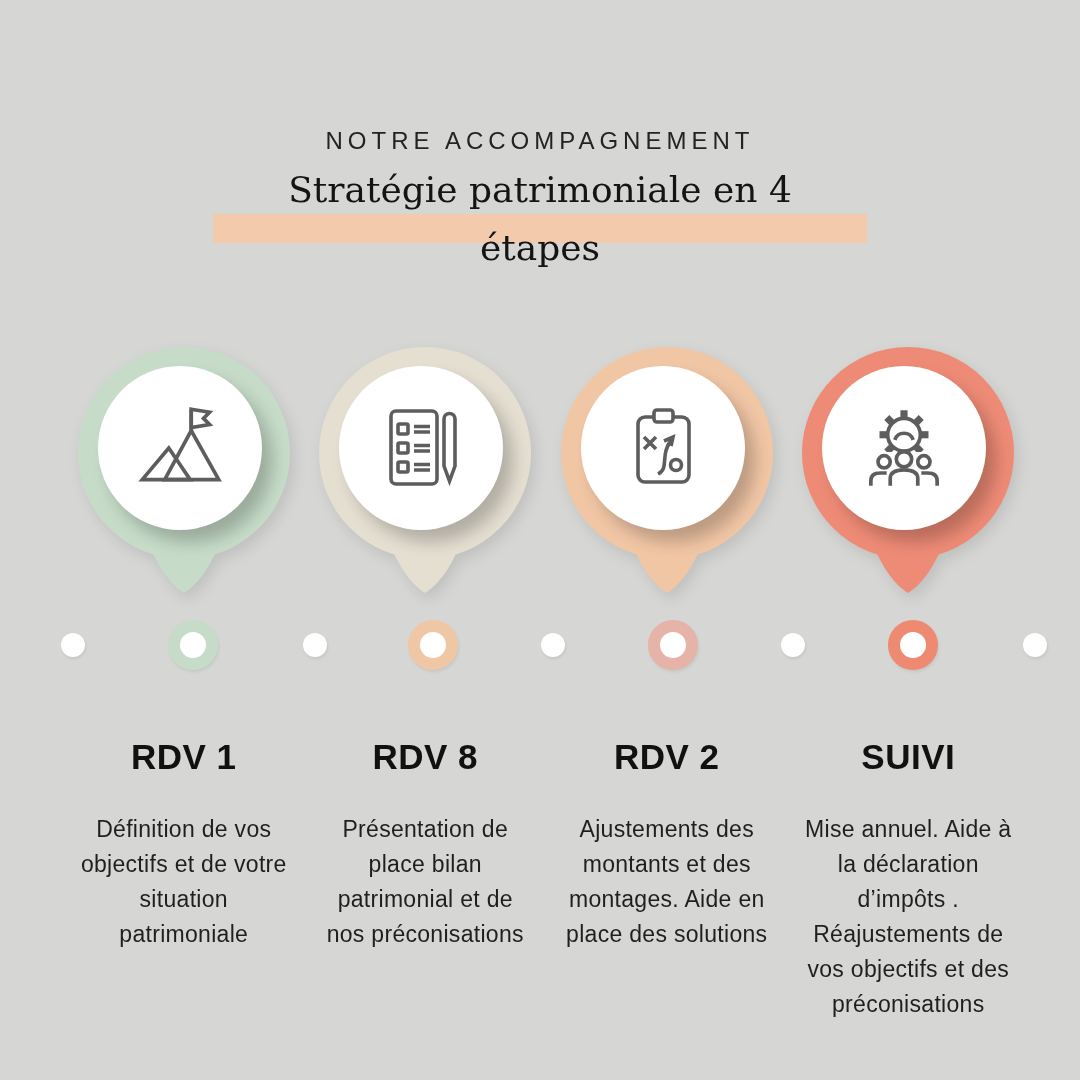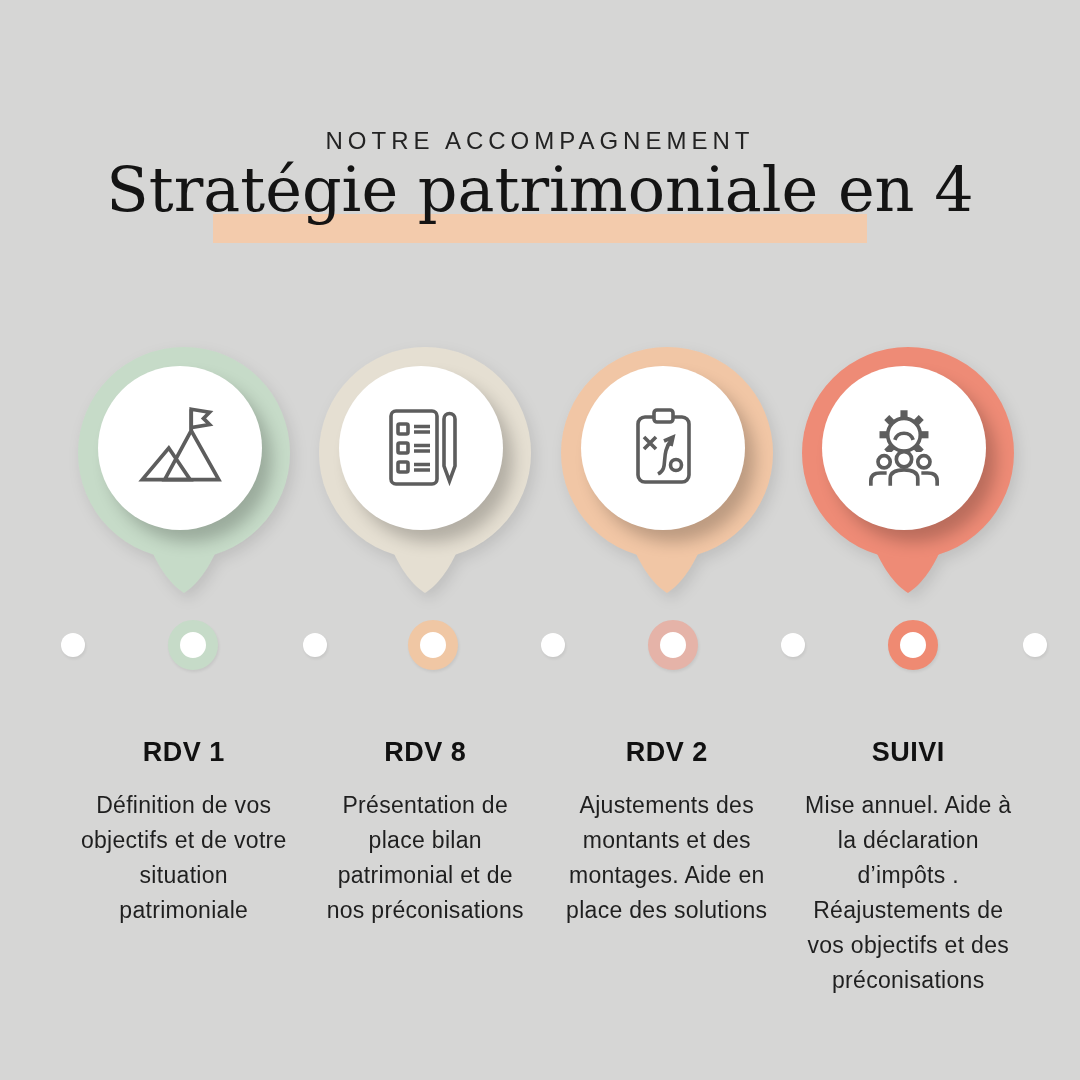--- a/index.html
+++ b/index.html
@@ -16,21 +16,21 @@
     text-align:center; font-size:24px; letter-spacing:5px;
     color:#232323; z-index:3;
   }
   .title-highlight {
     position:absolute; left:213px; top:214px; width:654px; height:29px;
     z-index:1;
   }
   .page-title {
     position:absolute; top:161px; left:0; width:100%; z-index:2;
     text-align:center; font-family:"DejaVu Serif", serif;
-    font-size:62px; line-height:58px; font-weight:400; color:#141414;
+    font-size:36px; line-height:58px; font-weight:400; color:#141414;
   }
 
   
   .row { position:absolute; left:63px; width:966px; display:flex; }
   .cell { flex:0 0 241.5px; display:flex; justify-content:center; }
 
   .badges-row { top:347px; }
   .pin-wrap { position:relative; width:212px; height:248px; }
   .pin-svg { position:absolute; left:0; top:0; filter:drop-shadow(4px 6px 7px rgba(0,0,0,0.10)); }
   .inner-circle {
@@ -49,36 +49,37 @@
   }
   .dot-ring {
     position:absolute; top:620px; width:50px; height:50px;
     border-radius:50%; background:#ffffff;
     border:12px solid #cccccc;
     box-shadow:1px 2px 3px rgba(0,0,0,0.07);
   }
 
   
   .labels-row { top:737px; }
-  .step-label { font-size:27px; font-weight:700; letter-spacing:0.5px; color:#111111; text-align:right; }
+  .step-label { font-size:35px; font-weight:700; letter-spacing:0.5px; color:#111111; text-align:right; }
   .descs-row { top:788px; }
   .step-desc {
     width:218px; text-align:center;
-    font-size:23px; line-height:35px; color:#1f1f1f; letter-spacing:0.3px;
+    font-size:23px; line-height:35px; color:#1f1f1f; letter-spacing:0.3px;margin-top:24px;
   }
 </style>
 </head>
 <body>
 
 <div class="canvas">
 
   <div class="eyebrow">NOTRE ACCOMPAGNEMENT</div>
   <div class="title-highlight" style="background-color: rgb(243, 203, 172);"></div>
   <div class="page-title">
     <div>Stratégie patrimoniale en 4</div>
+    <div>étapes</div>
   </div>
 
   <div class="row badges-row">
 
     <div class="cell">
       <div class="pin-wrap">
         <svg class="pin-svg" width="212" height="248" viewBox="0 0 212 248">
           <path d="M70 195 C82 225 94 238 106 246 C118 238 130 225 142 195 Z" style="fill: rgb(198, 219, 200);"></path>
           <circle cx="106" cy="106" r="106" style="fill: rgb(198, 219, 200);"></circle>
         </svg>

